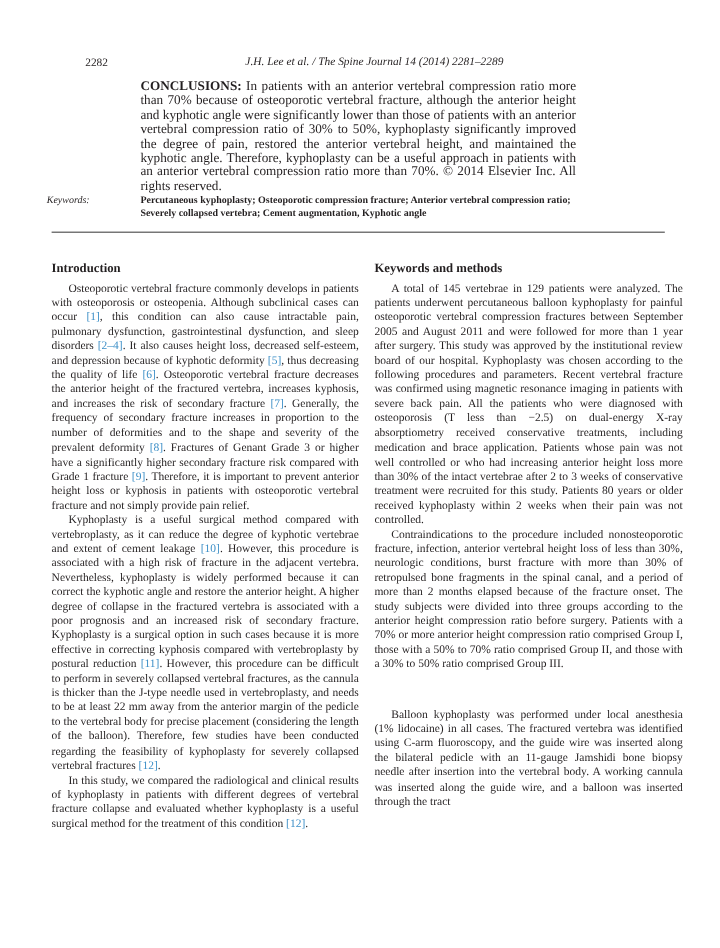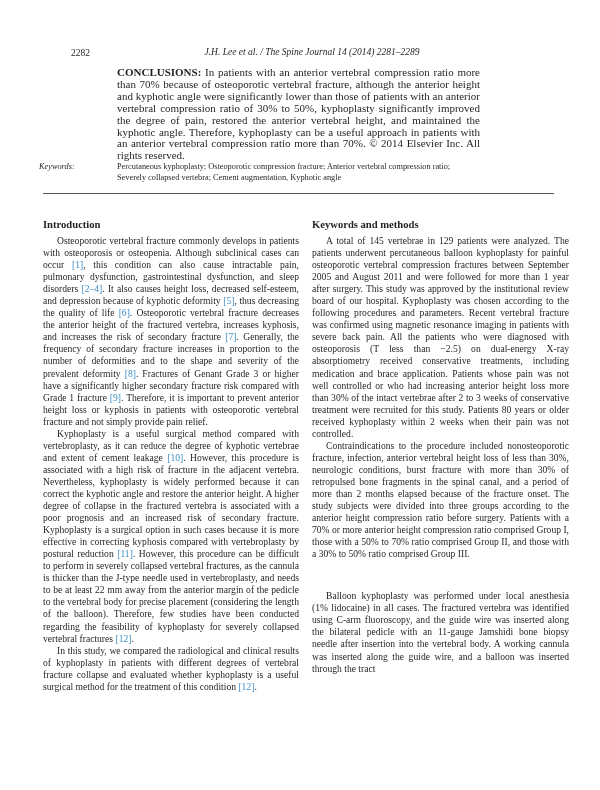--- a/index.html
+++ b/index.html
@@ -5,21 +5,21 @@
   html, body { margin: 0; padding: 0; background: #ffffff; }
   body { width: 600px; height: 790px; position: relative; overflow: hidden;
          font-family: "Liberation Serif", "DejaVu Serif", serif; color: #231f20; }
   .page-number { position: absolute; left: 43px; top: 48px; font-size: 9.5px; margin-left: 28px; }
   .running-head { position: absolute; left: 0; width: 600px; top: 47px; text-align: center;
                   font-size: 9.5px; font-style: italic; padding-left: 12px; }
   .abstract { position: absolute; left: 117px; width: 363px; top: 67px; font-size: 11px;
               line-height: 11.9px; text-align: justify; }
   .abstract b { font-weight: bold; }
   .keywords-label { position: absolute; left: 39px; top: 162px; font-size: 8.3px; font-style: italic; }
-  .keywords { position: absolute; left: 117px; width: 363px; top: 162px; font-size: 8.3px; line-height: 10.5px; }
+  .keywords { position: absolute; left: 117px; width: 363px; top: 162px; font-size: 8.3px; line-height: 10.5px; font-weight: bold; }
   .rule { position: absolute; left: 43px; width: 511px; top: 193px; height: 0; border-top: 1px solid #555; }
   .col { position: absolute; top: 235px; width: 256px; font-size: 9.6px; line-height: 12.05px; text-align: justify; hyphens: manual; }
   .col-left { left: 43px; }
   .col-right { left: 312px; width: 257px; }
   .section-title { position: absolute; font-weight: bold; font-size: 10.6px; top: 219px; }
   .subsection { font-style: italic; font-size: 9.6px; margin: 0 0 9px 0; }
   p { margin: 0; text-indent: 14px; }
   .cite { color: #3d8fc7; }
   .gap { height: 30px; }
 </style>

